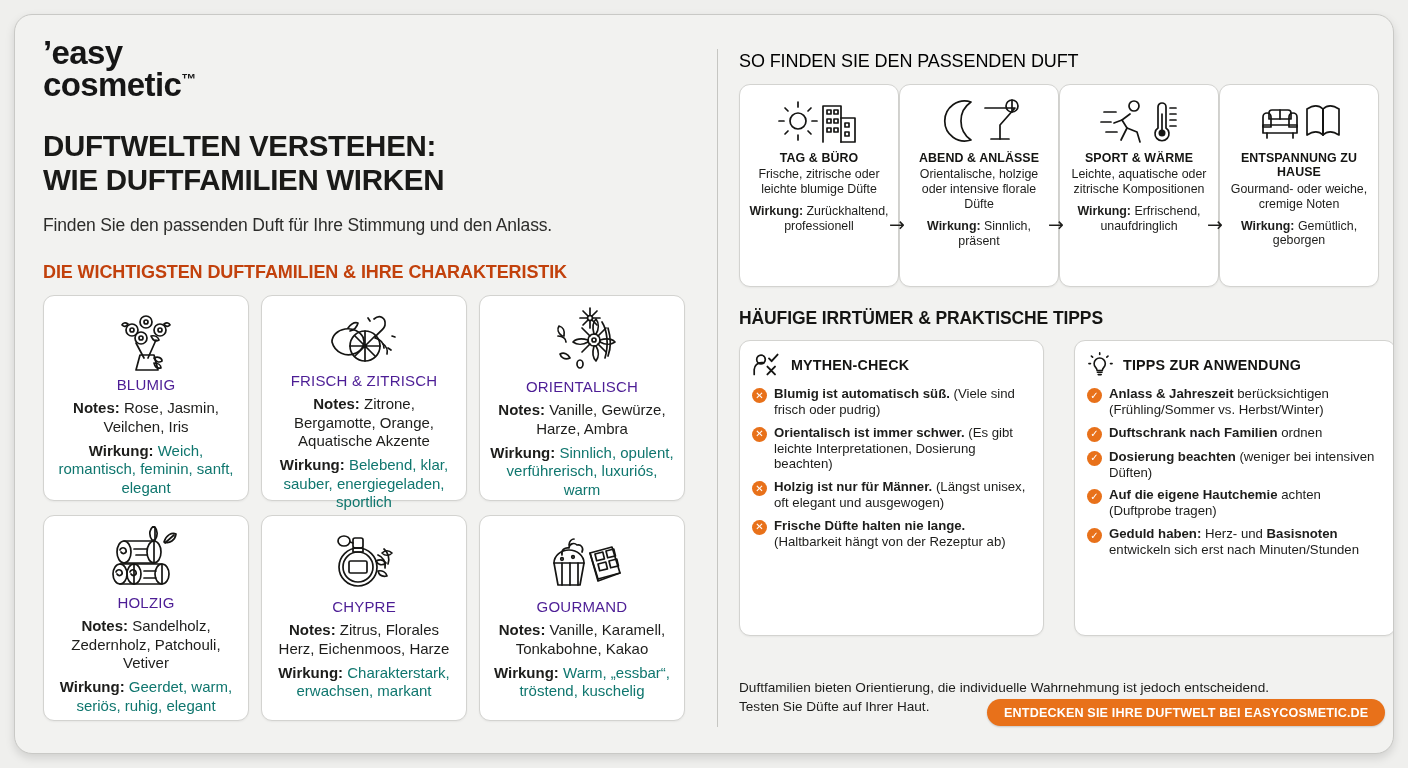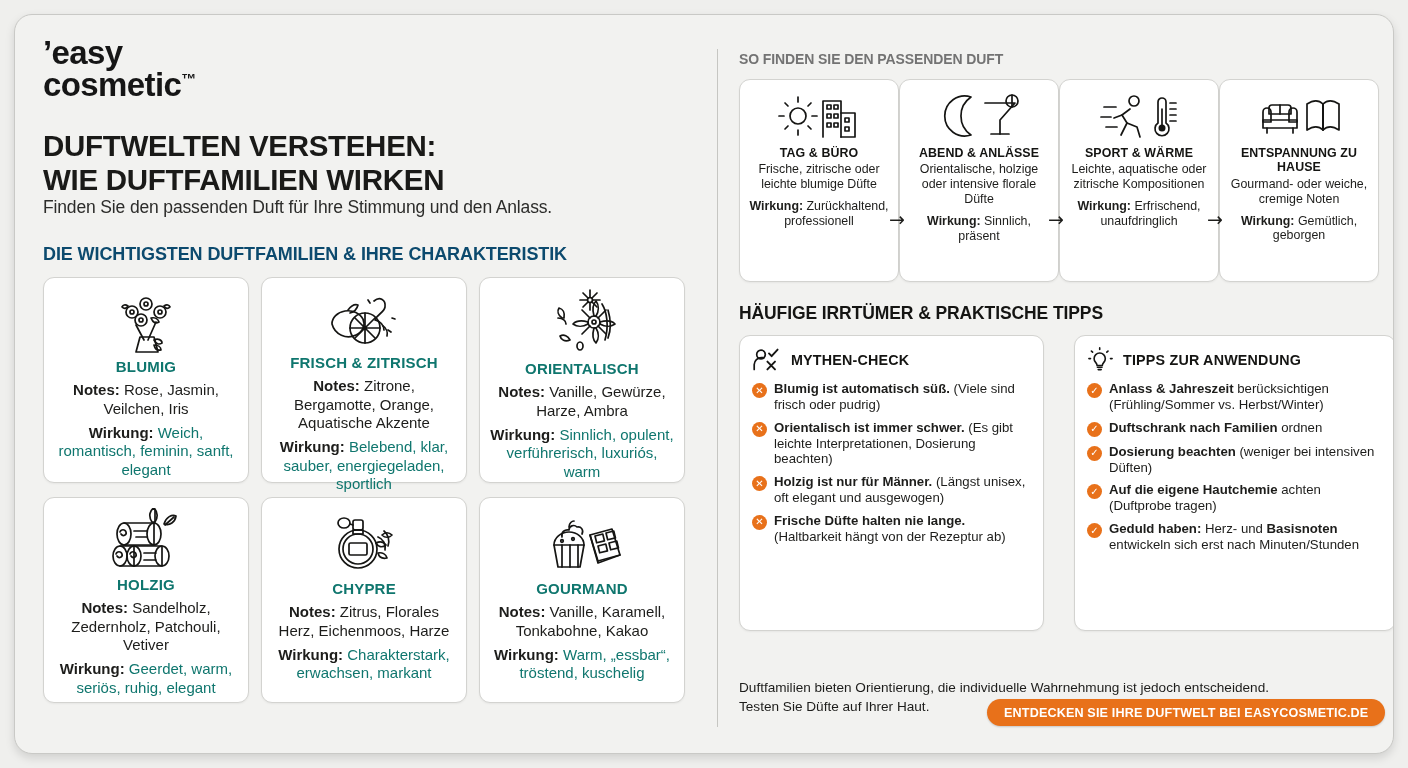--- a/index.html
+++ b/index.html
@@ -21,49 +21,49 @@
   #inner { position: absolute; inset: 0; padding: 18px 20px 10px 28px; }
 
   
   .col-left { position: absolute; left: 28px; top: 22px; width: 650px; }
   .brand { font-weight: 700; font-size: 33px; line-height: .97; letter-spacing: -.6px; color: #161616; }
   .brand .tm { font-size: 15px; vertical-align: super; font-weight: 700; letter-spacing: 0; }
   .headline {
     margin-top: 28px; font-size: 29.5px; font-weight: 700; line-height: 1.16;
     letter-spacing: -.3px; color: #1a1a18;
   }
-  .sub { margin-top: 0; font-size: 17.5px; color: #2c2c2a; letter-spacing: -.15px; }
+  .sub { margin-top: 18px; font-size: 17.5px; color: #2c2c2a; letter-spacing: -.15px; }
   .sec-title {
     font-size: 18px; font-weight: 700; letter-spacing: -.1px;
-    color: #0c4a6e; margin-top: 26px;
+    color: #c2410c; margin-top: 26px;
   }
 
   .fam-grid {
     margin-top: 12px; display: grid;
     grid-template-columns: repeat(3, 206px);
     gap: 14px 12px;
   }
   .fam-card {
     background: #fff; border: 1.2px solid #d3d3d0; border-radius: 11px;
     height: 206px; padding: 10px 9px 8px; text-align: center;
     display: flex; flex-direction: column; align-items: center;
     box-shadow: 0 1px 2px rgba(0,0,0,.05);
   }
   .fam-icon { height: 70px; display: flex; align-items: center; justify-content: center; }
-  .fam-name { font-size: 15px; font-weight: 700; letter-spacing: .2px; color: #0f766e; margin-top: 2px; }
+  .fam-name { font-size: 15px; font-weight: 400; letter-spacing: .2px; color: #4c1d95; margin-top: 2px; }
   .fam-line { font-size: 15px; line-height: 1.22; color: #1d1d1b; margin-top: 6px; }
   .fam-line b { font-weight: 700; }
   .wk { color: #0f766e; }
 
   
   .vdiv { position: absolute; left: 702px; top: 34px; width: 1px; height: 678px; background: #c6c6c2; }
 
   
   .col-right { position: absolute; left: 724px; top: 36px; width: 640px; }
-  .r-title { font-size: 14px; font-weight: 700; letter-spacing: -.1px; color: #737373; }
+  .r-title { font-size: 18px; font-weight: 400; letter-spacing: -.1px; color: #000000; }
 
   .journey { margin-top: 12px; display: flex; align-items: stretch; position: relative; }
   .j-card {
     flex: 1 1 0; background: #fff; border: 1.2px solid #d3d3d0; border-radius: 11px;
     padding: 12px 7px 10px; text-align: center;
     display: flex; flex-direction: column; align-items: center;
     box-shadow: 0 1px 2px rgba(0,0,0,.05); min-height: 203px;
   }
   .j-icon { height: 48px; display: flex; align-items: center; justify-content: center; }
   .j-name { font-size: 12.4px; font-weight: 700; letter-spacing: .1px; color: #141412; margin-top: 6px; line-height: 1.16; }

